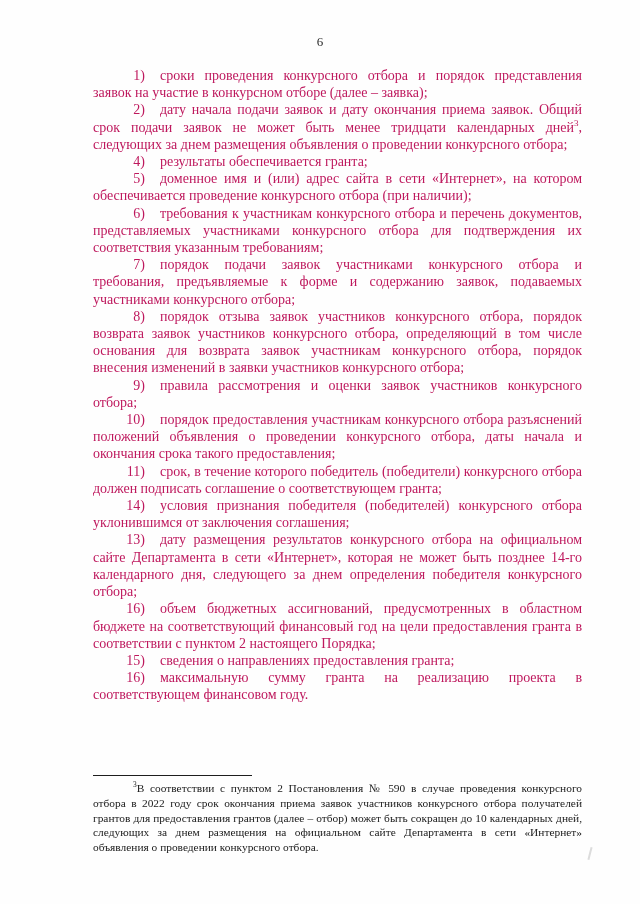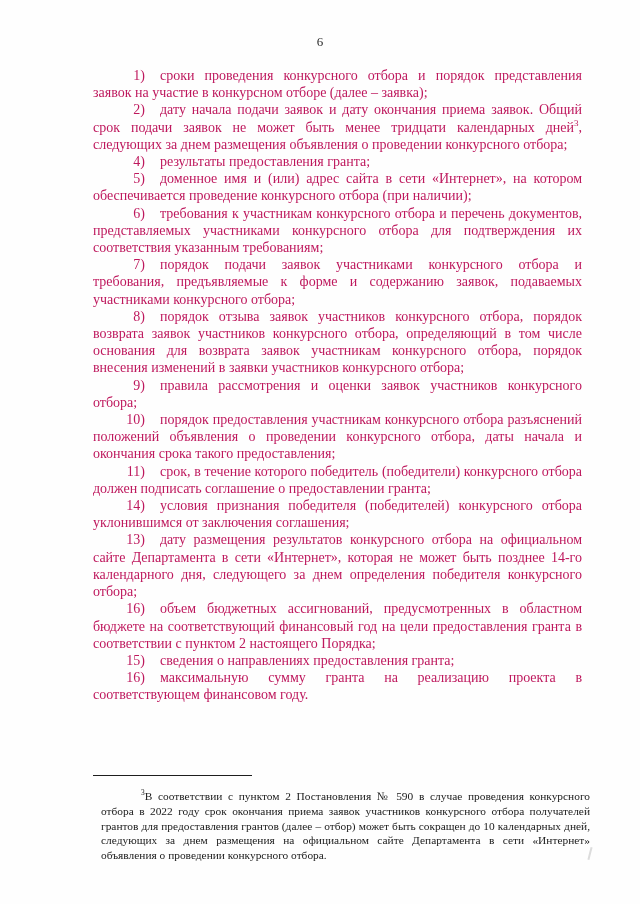--- a/index.html
+++ b/index.html
@@ -48,21 +48,21 @@
   .footnote-rule {
     position: absolute;
     left: 93px; top: 775px;
     width: 159px; height: 1px;
     background: #1e1e1e;
   }
   .footnote {
     position: absolute;
     left: 93px; top: 781px;
     width: 489px;
-    margin: 8px;
+    margin: 0;
     font-size: 11.4px;
     line-height: 14.8px;
     text-align: justify;
     text-indent: 40px;
     color: #202020;
   }
   .footnote sup { font-size: 7.5px; line-height: 0; vertical-align: super; }
   .scan-artifact {
     position: absolute;
     left: 589px; top: 847px;
@@ -74,28 +74,28 @@
 </head>
 <body>
 
 <div class="page">
 
   <div class="page-number">6</div>
 
   <div class="main-text">
     <p class="item"><span class="num">1)</span><span>сроки проведения конкурсного отбора и порядок представления заявок на участие в конкурсном отборе (далее – заявка);</span><sup class="fn-ref"></sup><span></span></p>
     <p class="item"><span class="num">2)</span><span>дату начала подачи заявок и дату окончания приема заявок. Общий срок подачи заявок не может быть менее тридцати календарных дней</span><sup class="fn-ref">3</sup><span>, следующих за днем размещения объявления о проведении конкурсного отбора;</span></p>
-    <p class="item"><span class="num">4)</span><span>результаты предоставления гранта;</span></p>
+    <p class="item"><span class="num">4)</span><span>результаты обеспечивается гранта;</span></p>
     <p class="item"><span class="num">5)</span><span>доменное имя и (или) адрес сайта в сети «Интернет», на котором обеспечивается проведение конкурсного отбора (при наличии);</span></p>
     <p class="item"><span class="num">6)</span><span>требования к участникам конкурсного отбора и перечень документов, представляемых участниками конкурсного отбора для подтверждения их соответствия указанным требованиям;</span></p>
     <p class="item"><span class="num">7)</span><span>порядок подачи заявок участниками конкурсного отбора и требования, предъявляемые к форме и содержанию заявок, подаваемых участниками конкурсного отбора;</span></p>
     <p class="item"><span class="num">8)</span><span>порядок отзыва заявок участников конкурсного отбора, порядок возврата заявок участников конкурсного отбора, определяющий в том числе основания для возврата заявок участникам конкурсного отбора, порядок внесения изменений в заявки участников конкурсного отбора;</span></p>
     <p class="item"><span class="num">9)</span><span>правила рассмотрения и оценки заявок участников конкурсного отбора;</span></p>
     <p class="item"><span class="num">10)</span><span>порядок предоставления участникам конкурсного отбора разъяснений положений объявления о проведении конкурсного отбора, даты начала и окончания срока такого предоставления;</span></p>
-    <p class="item"><span class="num">11)</span><span>срок, в течение которого победитель (победители) конкурсного отбора должен подписать соглашение о предоставлении гранта;</span></p>
+    <p class="item"><span class="num">11)</span><span>срок, в течение которого победитель (победители) конкурсного отбора должен подписать соглашение о соответствующем гранта;</span></p>
     <p class="item"><span class="num">14)</span><span>условия признания победителя (победителей) конкурсного отбора уклонившимся от заключения соглашения;</span></p>
     <p class="item"><span class="num">13)</span><span>дату размещения результатов конкурсного отбора на официальном сайте Департамента в сети «Интернет», которая не может быть позднее 14-го календарного дня, следующего за днем определения победителя конкурсного отбора;</span></p>
     <p class="item"><span class="num">16)</span><span>объем бюджетных ассигнований, предусмотренных в областном бюджете на соответствующий финансовый год на цели предоставления гранта в соответствии с пунктом 2 настоящего Порядка;</span></p>
     <p class="item"><span class="num">15)</span><span>сведения о направлениях предоставления гранта;</span></p>
     <p class="item"><span class="num">16)</span><span>максимальную сумму гранта на реализацию проекта в соответствующем финансовом году.</span></p>
   </div>
 
   <div class="footnote-rule"></div>
 
   <p class="footnote"><sup>3</sup><span>В соответствии с пунктом 2 Постановления № 590 в случае проведения конкурсного отбора в 2022 году срок окончания приема заявок участников конкурсного отбора получателей грантов для предоставления грантов (далее – отбор) может быть сокращен до 10 календарных дней, следующих за днем размещения на официальном сайте Департамента в сети «Интернет» объявления о проведении конкурсного отбора.</span></p>

